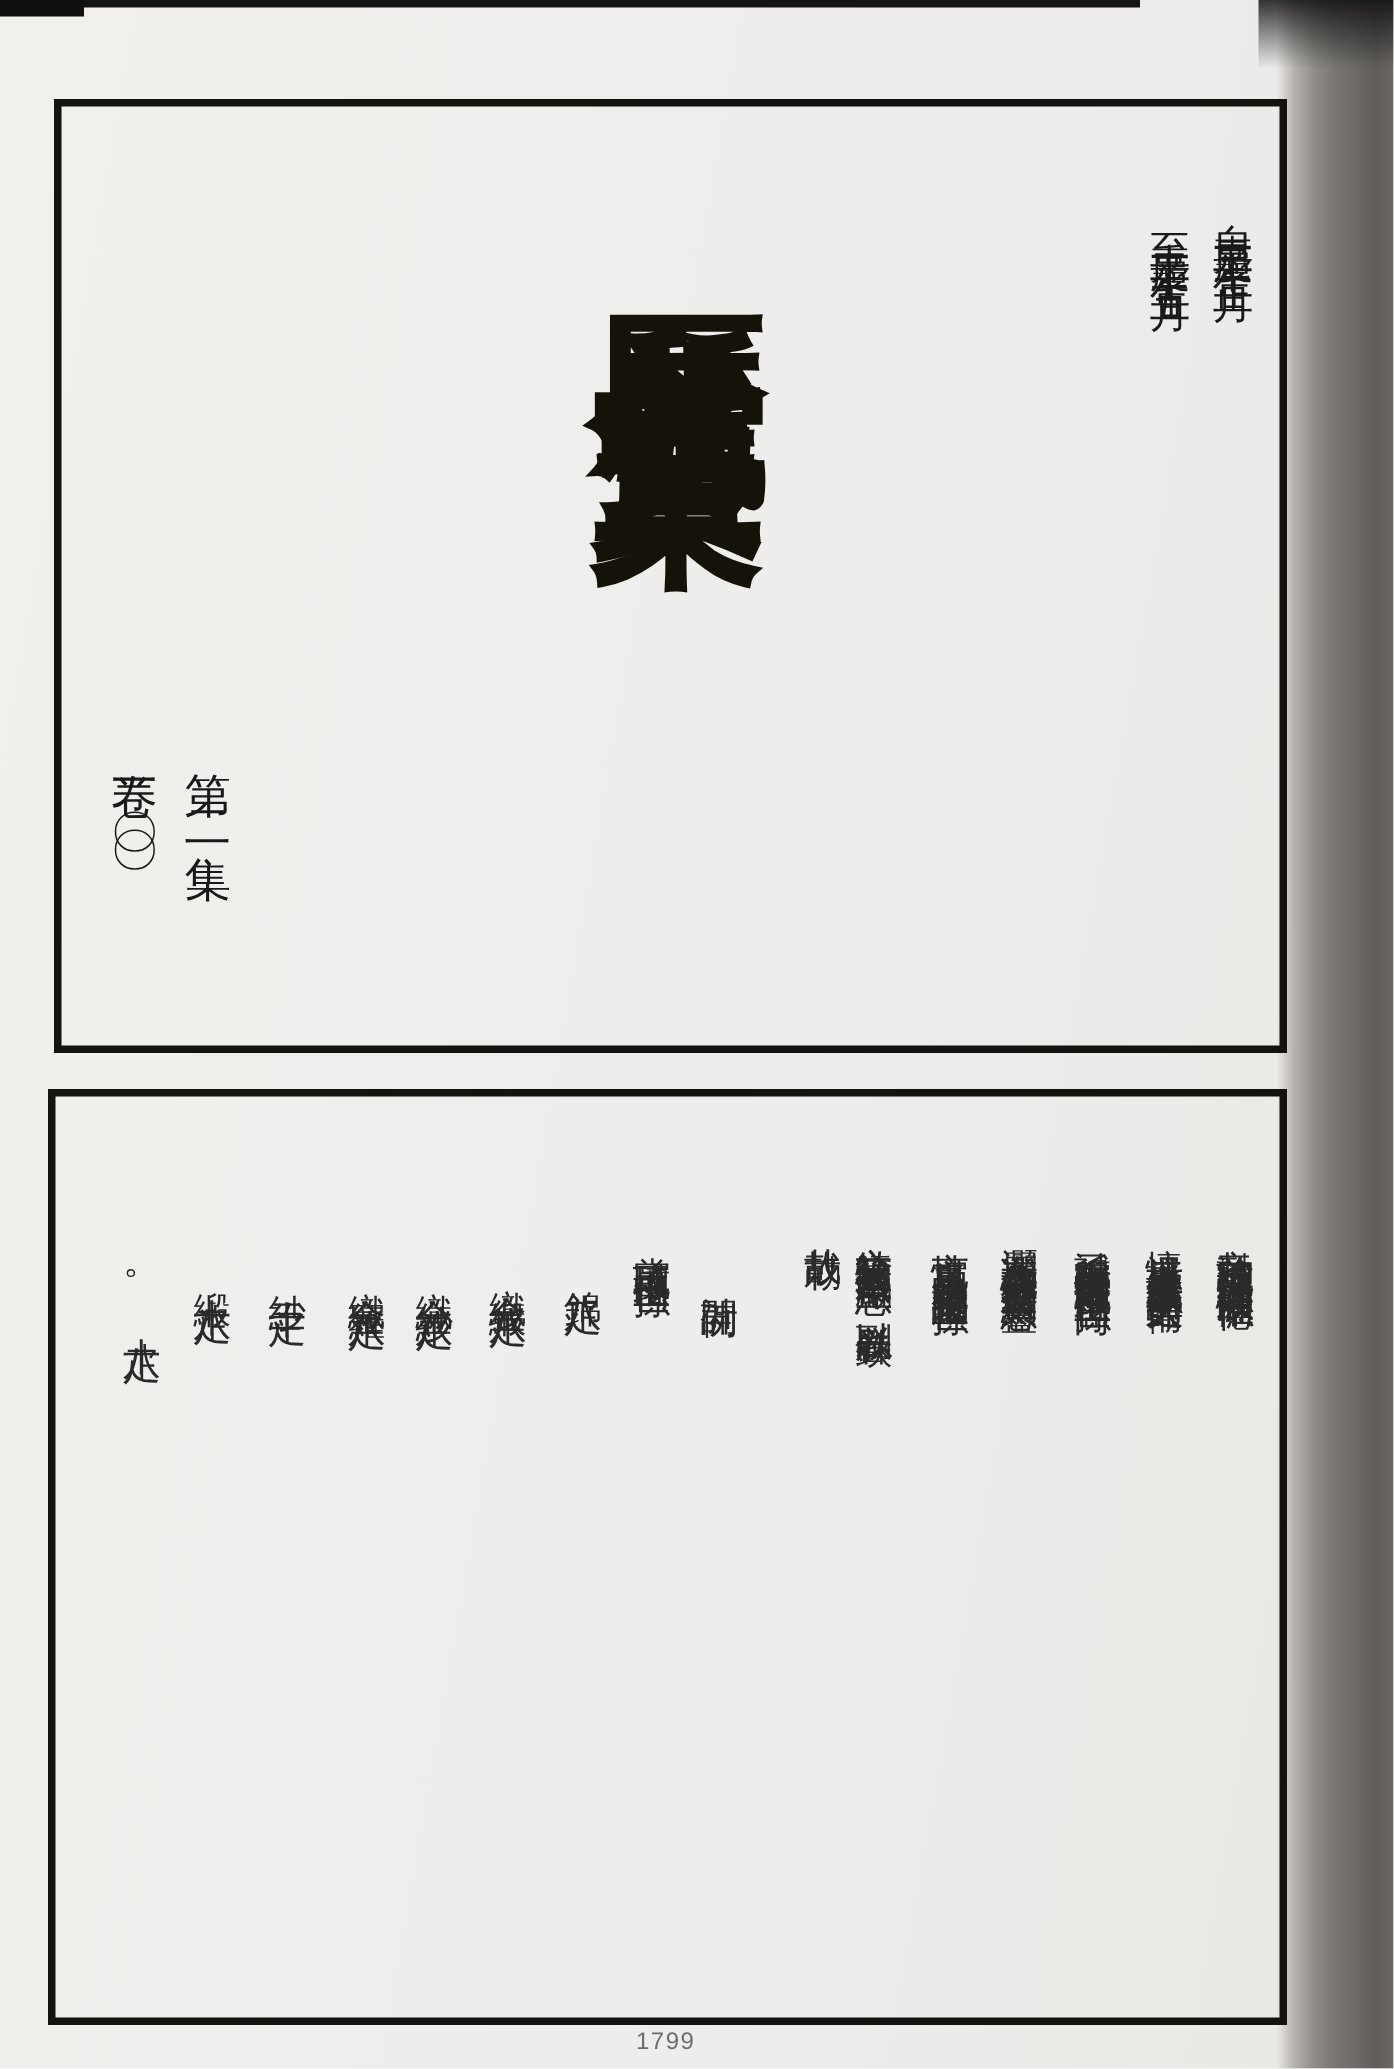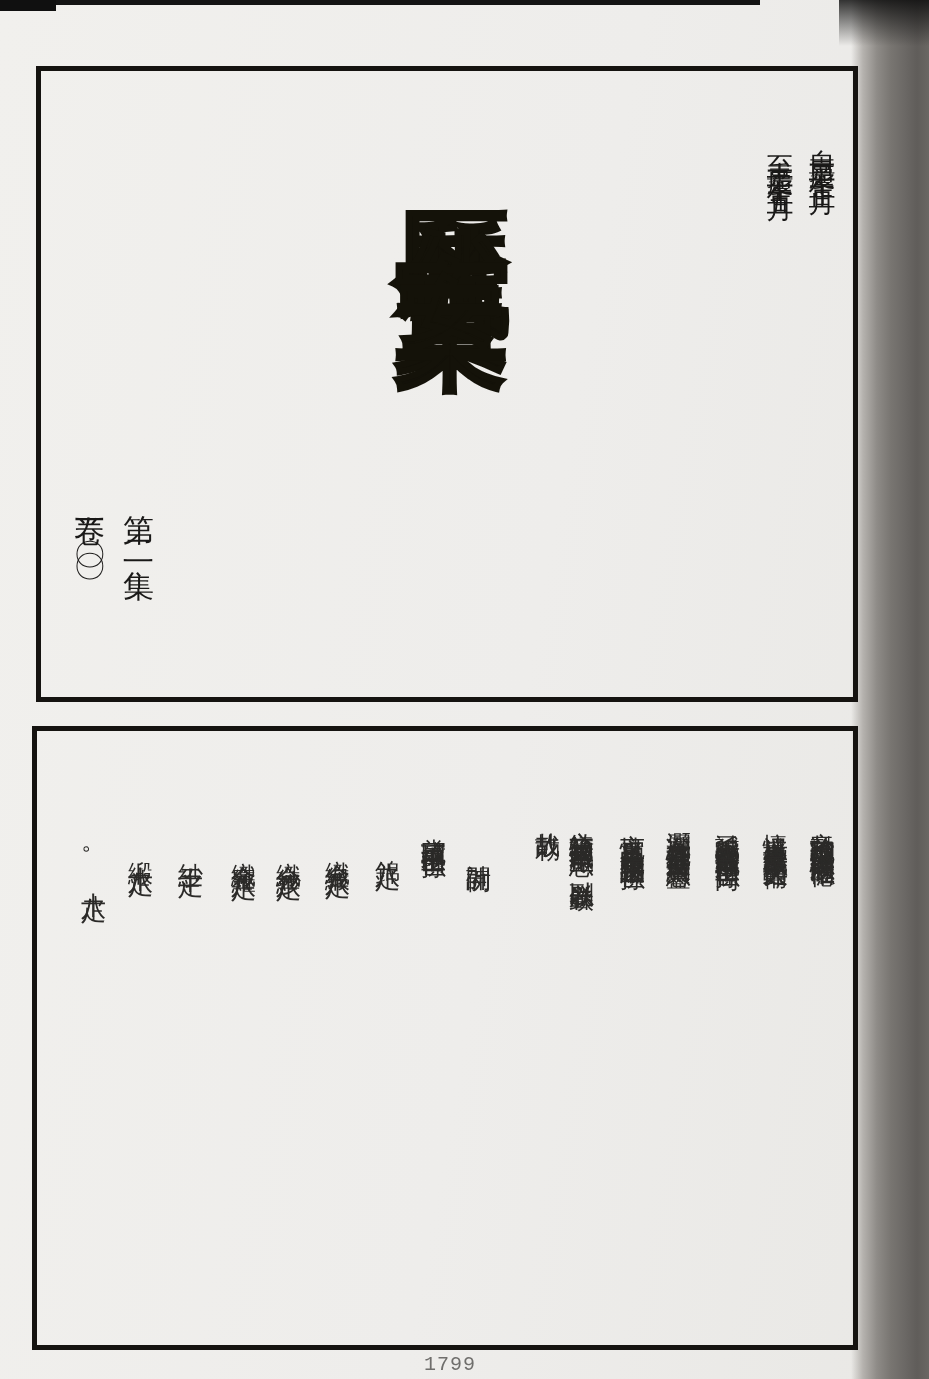--- a/index.html
+++ b/index.html
@@ -54,22 +54,22 @@
   .c3{left:711px;top:814px;}  .c4{left:662px;top:812px;}
   .c5{left:616px;top:814px;}  .c6{left:565px;top:812px;}
   .c7{left:531px;top:812px;}  .c8{left:462px;top:845px;}
   .c9{left:417px;top:818px;}  .c10{left:371px;top:840px;}
   .c11{left:321px;top:840px;} .c12{left:272px;top:842px;}
   .c13{left:227px;top:842px;} .c14{left:174px;top:843px;}
   .c15{left:124px;top:842px;} .c16{left:77px;top:843px;}
   
   .page-number{
     position:absolute;left:424px;top:1353px;
-    font-size:20px;letter-spacing:1px;color:#6f6e6c;
-    font-family:Liberation Mono, monospace;
+    font-size:16px;letter-spacing:1px;color:#6f6e6c;
+    font-family:Liberation Sans, sans-serif;
   }
 </style>
 </head>
 <body>
 
 <div class="page">
 
   <div class="top-edge-line"></div>
   <div class="top-edge-corner"></div>
   <div class="gutter"></div>

